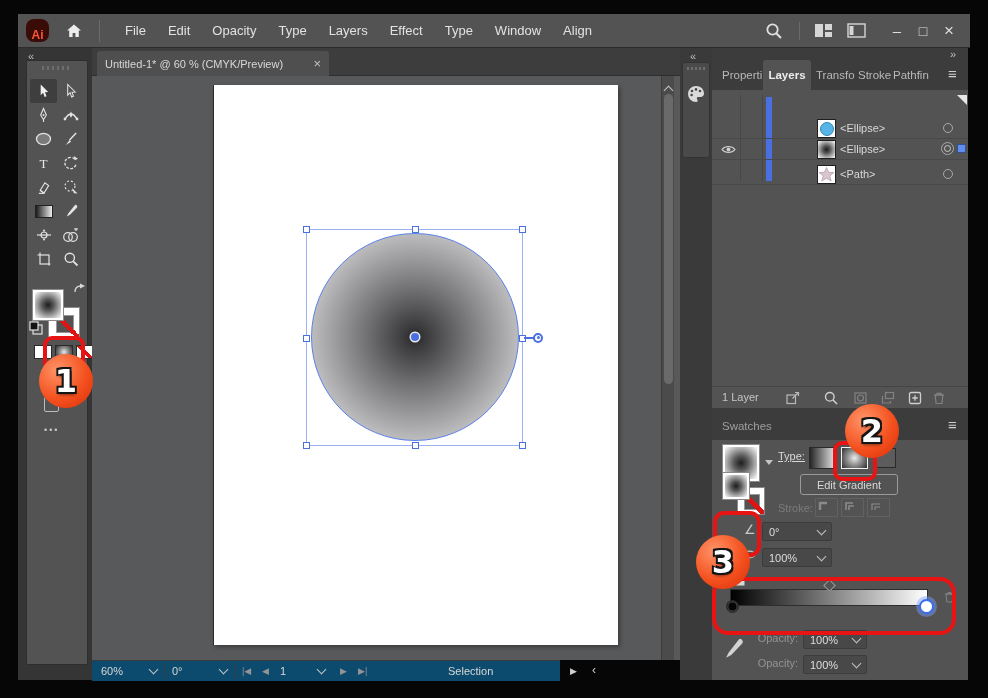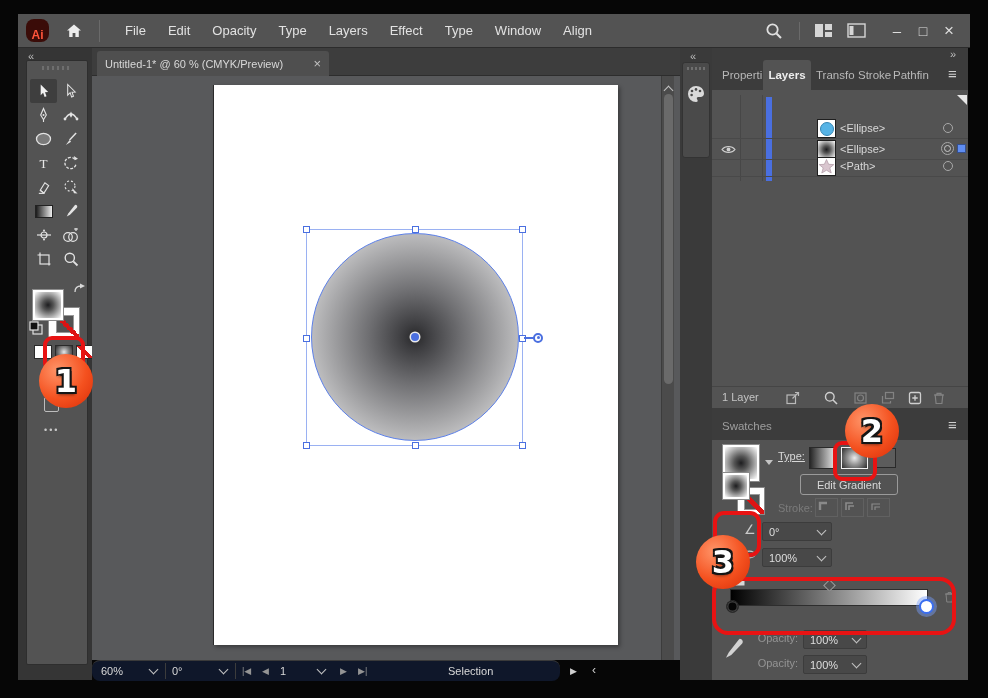--- a/index.html
+++ b/index.html
@@ -246,21 +246,21 @@
     <div class="abs" style="left:441px;top:256.5px;width:10px;height:10px;border-radius:50%;border:2px solid #4a6fe0;background:#fff;box-sizing:border-box;display:flex;align-items:center;justify-content:center;">
       <div style="width:3px;height:3px;border-radius:50%;background:#4a6fe0;"></div>
     </div>
 
     <div class="abs" style="left:569px;top:0;width:13px;height:584px;background:#4b4b4b;border-left:1px solid #3c3c3c;box-sizing:border-box;">
       <span class="chev chev-up" style="position:absolute;left:3px;top:8px;"></span>
       <div style="position:absolute;left:1.5px;top:18px;width:9px;height:290px;background:#6a6a6a;border-radius:5px;"></div>
     </div>
   </div>
 
-  <div class="abs" style="left:92px;top:660px;width:468px;height:21px;background:#0f172a;border-top:1px solid #3a3a3a;box-sizing:border-box;border-radius:8px;">
+  <div class="abs" style="left:92px;top:660px;width:468px;height:21px;background:#0c4a6e;border-top:1px solid #3a3a3a;box-sizing:border-box;">
     <span class="abs small" style="left:9px;top:4px;">60%</span>
     <span class="abs chev" style="left:58px;top:8px;"></span>
     <span class="abs" style="left:73px;top:2px;width:1px;height:16px;background:#3c3c3c;"></span>
     <span class="abs small" style="left:80px;top:4px;">0°</span>
     <span class="abs chev" style="left:128px;top:8px;"></span>
     <span class="abs" style="left:143px;top:2px;width:1px;height:16px;background:#3c3c3c;"></span>
     <span class="abs dim" style="left:150px;top:5px;font-size:9px;">|◀</span>
     <span class="abs dim" style="left:170px;top:5px;font-size:9px;">◀</span>
     <span class="abs small" style="left:188px;top:4px;">1</span>
     <span class="abs chev" style="left:226px;top:8px;"></span>
@@ -328,21 +328,21 @@
         <div class="thumb" style="left:105px;top:1px;">
             <div class="radial-mini"></div>
           </div>
         <span class="abs small" style="left:128px;top:4px;">&lt;Ellipse&gt;</span>
         <div class="target" style="left:229px;top:3px;width:13px;height:13px;display:flex;align-items:center;justify-content:center;">
           <div style="width:5px;height:5px;border:1px solid #c8c8c8;border-radius:50%;"></div>
         </div>
         <div class="blue-sq" style="left:245px;top:5px;"></div>
       </div>
 
-      <div class="layer-row" style="top:66px;">
+      <div class="layer-row" style="top:74px;">
         <div class="thumb" style="left:105px;top:1px;">
           <svg width="17" height="17" viewBox="0 0 17 17">
               <path d="M8.5,1.5 L10.6,6.3 L15.8,6.6 L11.8,9.9 L13.2,15 L8.5,12.2 L3.8,15 L5.2,9.9 L1.2,6.6 L6.4,6.3 Z" fill="#d9c6cf" stroke="#b5a0ab" stroke-width="0.8"></path>
             </svg>
         </div>
         <span class="abs small" style="left:128px;top:4px;">&lt;Path&gt;</span>
         <div class="target" style="left:231px;top:5px;"></div>
       </div>
 
       <div class="abs" style="left:0;top:296px;width:256px;height:22px;border-top:1px solid #454545;">

